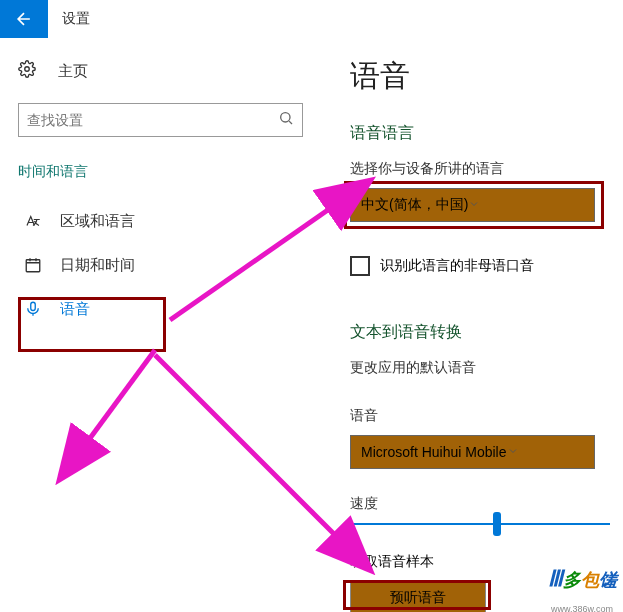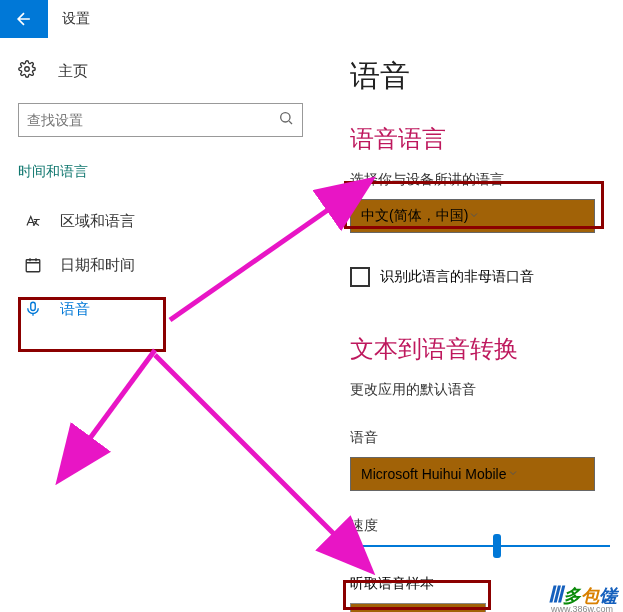--- a/index.html
+++ b/index.html
@@ -21,40 +21,40 @@
     .search-glass svg { width: 16px; height: 16px; }
     
     .category-label { color: #0f766e; font-size: 14px; margin-bottom: 18px; }
     
     .nav-item { display: flex; align-items: center; gap: 18px; height: 44px; padding-left: 6px; font-size: 15px; color: #333; cursor: pointer; position: relative; }
     .nav-item .icon { width: 18px; display: flex; justify-content: center; }
     .nav-item.active { color: #0078d7; }
     .active-box { position: absolute; left: 18px; top: 297px; width: 148px; height: 55px; border: 3px solid #8b0000; pointer-events: none; }
     
     h1.page-title { font-size: 30px; font-weight: 400; color: #222; margin-bottom: 26px; }
-    h2.section-title { font-size: 24px; font-weight: 400; color: #be185d; margin-bottom: 16px; }
+    h2.section-title { font-size: 16px; font-weight: 400; color: #14532d; margin-bottom: 16px; }
     .subtext { font-size: 14px; color: #333; margin-bottom: 10px; }
     
     .dropdown { width: 245px; height: 34px; border: 1px solid #666; display: flex; align-items: center; justify-content: flex-start; padding: 0 10px; font-size: 14px; cursor: pointer; background: #a16207; }
     .dropdown-box1 { position: absolute; left: 344px; top: 181px; width: 260px; height: 48px; border: 3px solid #8b0000; pointer-events: none; }
     
     .checkbox-row { display: flex; align-items: center; gap: 10px; margin-top: 34px; margin-bottom: 46px; }
     .checkbox { width: 20px; height: 20px; border: 2px solid #333; cursor: pointer; }
     .checkbox-label { font-size: 14px; }
     
     .slider-wrap { width: 260px; position: relative; margin-top: 10px; }
     .slider-line { height: 2px; background: #0078d7; width: 100%; position: relative; }
     .slider-thumb { position: absolute; top: -11px; width: 8px; height: 24px; background: #0078d7; border-radius: 3px; }
     
     .sample-label { font-size: 14px; margin-top: 28px; margin-bottom: 10px; }
     .preview-btn { width: 136px; height: 34px; border: 1px solid #888; background: #a16207; font-size: 14px; display:flex; align-items:center; justify-content:center; cursor:pointer; }
     .preview-box { position: absolute; left: 343px; top: 580px; width: 148px; height: 30px; border: 3px solid #8b0000; pointer-events: none; }
     
     .arrow { position: absolute; pointer-events: none; }
-    .watermark { position: absolute; right: 6px; bottom: 4px; font-size: 18px; font-style: italic; font-weight: bold; pointer-events: none; text-align: center; }
+    .watermark { position: absolute; right: 6px; bottom: 20px; font-size: 18px; font-style: italic; font-weight: bold; pointer-events: none; text-align: center; }
     .watermark .w1 { color: #0a8a0a; }
     .watermark .w2 { color: #d98000; }
     .watermark .w3 { color: #1560bd; }
     .watermark-url { position: absolute; right: 10px; bottom: -2px; font-size: 9px; color: #888; }
     
     .chevron svg { width: 12px; height: 12px; }
   </style>
 </head>
 <body>
 

